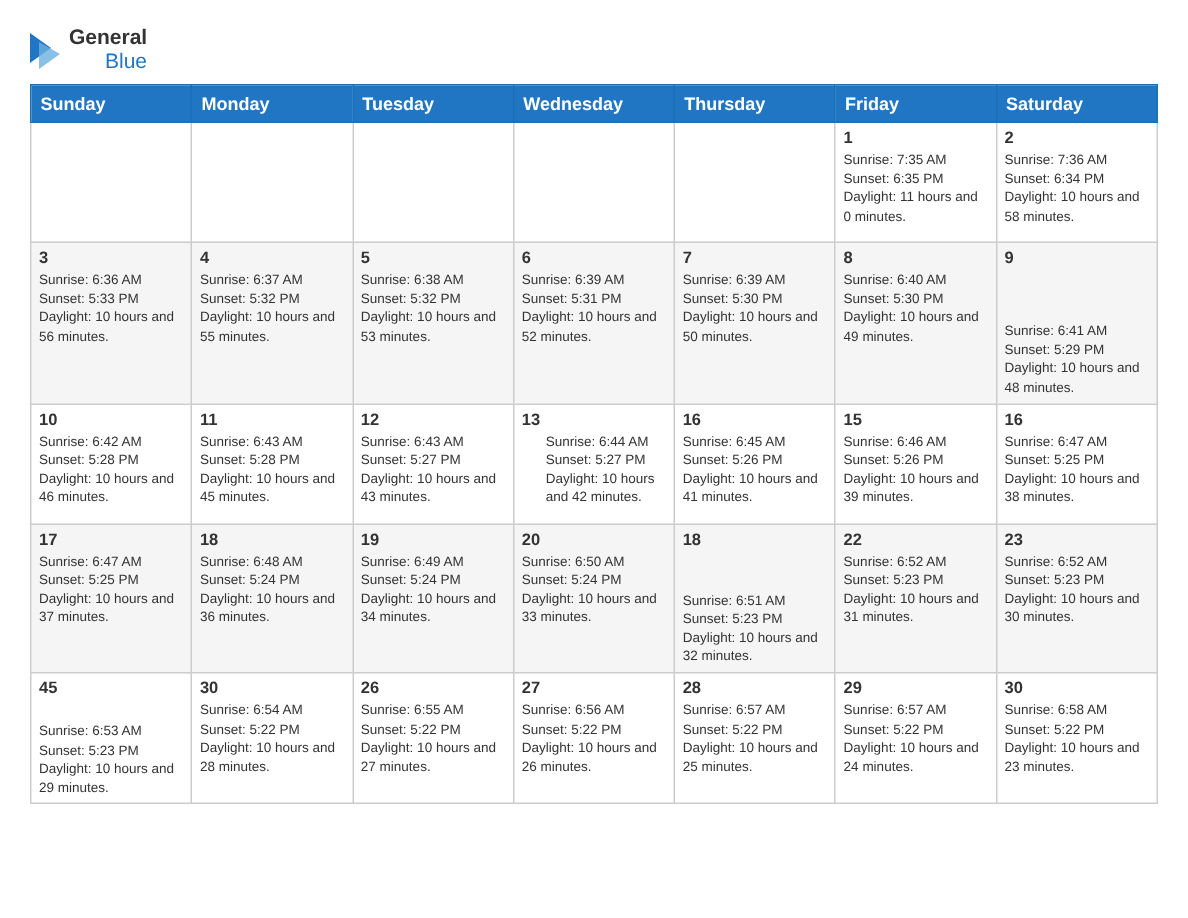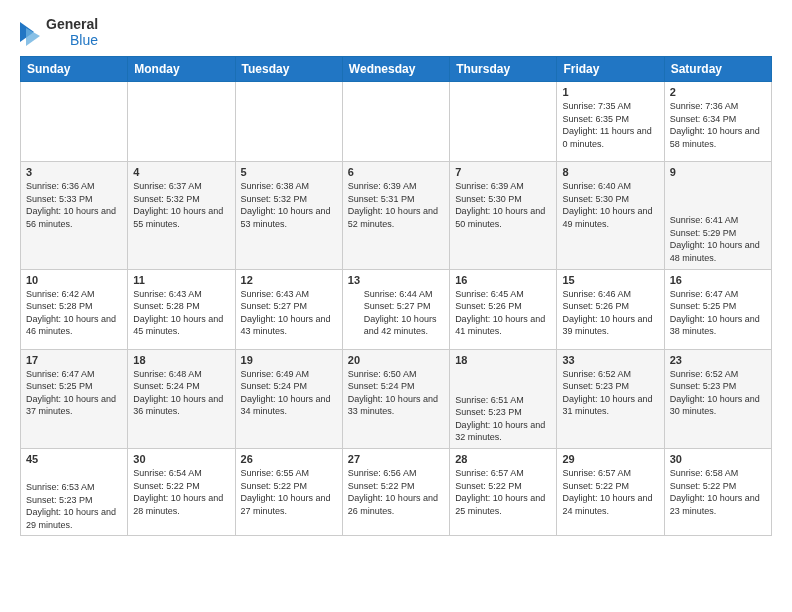--- a/index.html
+++ b/index.html
@@ -248,21 +248,21 @@
 Sunset: 5:24 PM
 Daylight: 10 hours and 33 minutes.</div>
           </td>
           <td>
             <span class="day-num">18</span>
             <div class="day-info" style="white-space: pre-line; margin-top: 28px;">Sunrise: 6:51 AM
 Sunset: 5:23 PM
 Daylight: 10 hours and 32 minutes.</div>
           </td>
           <td>
-            <span class="day-num">33</span>
+            <span class="day-num">22</span>
             <div class="day-info" style="white-space: pre-line;">Sunrise: 6:52 AM
 Sunset: 5:23 PM
 Daylight: 10 hours and 31 minutes.</div>
           </td>
           <td>
             <span class="day-num">23</span>
             <div class="day-info" style="white-space: pre-line;">Sunrise: 6:52 AM
 Sunset: 5:23 PM
 Daylight: 10 hours and 30 minutes.</div>
           </td>

